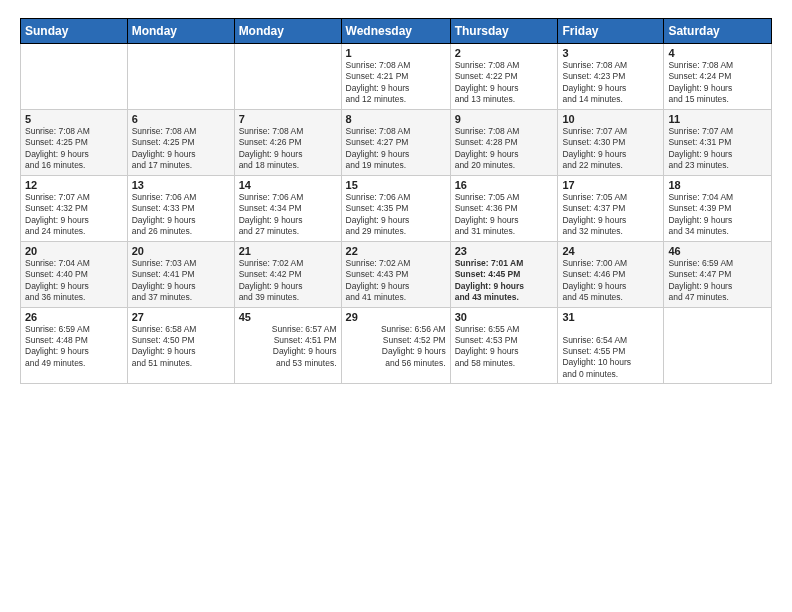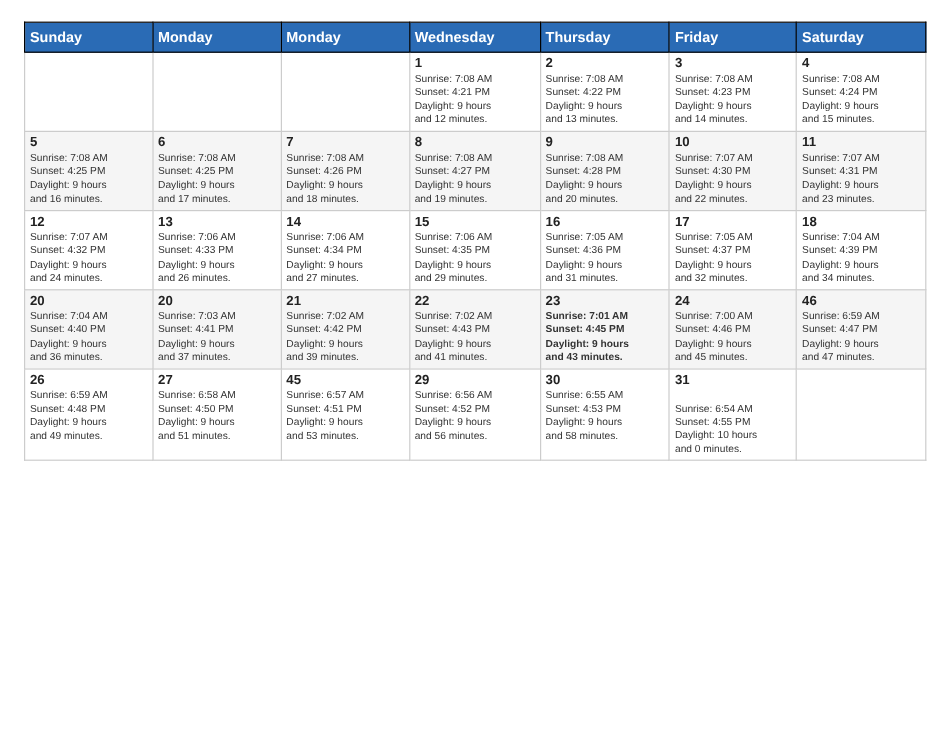--- a/index.html
+++ b/index.html
@@ -298,28 +298,28 @@
           </td>
           <td>
             <span class="day-num">27</span>
             <div class="day-info" style="white-space: pre-line;">Sunrise: 6:58 AM
 Sunset: 4:50 PM
 Daylight: 9 hours
 and 51 minutes.</div>
           </td>
           <td>
             <span class="day-num">45</span>
-            <div class="day-info" style="white-space: pre-line;">Sunrise: 6:57 AM
+            <div class="day-info" style="white-space: pre-line; text-align: right;">Sunrise: 6:57 AM
 Sunset: 4:51 PM
 Daylight: 9 hours
 and 53 minutes.</div>
           </td>
           <td>
             <span class="day-num">29</span>
-            <div class="day-info" style="white-space: pre-line;">Sunrise: 6:56 AM
+            <div class="day-info" style="white-space: pre-line; text-align: right;">Sunrise: 6:56 AM
 Sunset: 4:52 PM
 Daylight: 9 hours
 and 56 minutes.</div>
           </td>
           <td>
             <span class="day-num">30</span>
             <div class="day-info" style="white-space: pre-line;">Sunrise: 6:55 AM
 Sunset: 4:53 PM
 Daylight: 9 hours
 and 58 minutes.</div>

